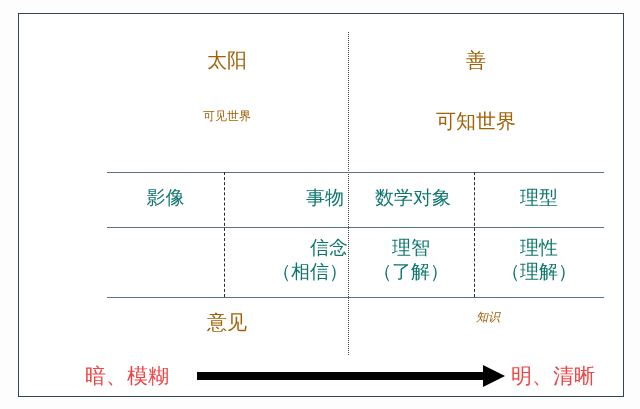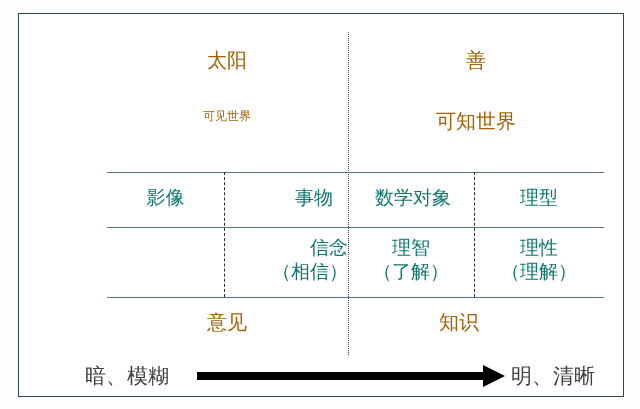--- a/index.html
+++ b/index.html
@@ -75,40 +75,40 @@
     position: absolute;
     text-align: center;
     color: #0f766e;
     font-size: 19px;
     line-height: 1.25;
     white-space: nowrap;
   }
   
   .r1 { top: 172px; }
   .r1.c1 { left: 88px;  width: 117px; }
-  .r1.c2 { left: 205px; width: 124px; padding-left: 28px; }
+  .r1.c2 { left: 216px; width: 124px; padding-left: 28px; }
   .r1.c3 { left: 331px; width: 126px; }
   .r1.c4 { left: 455px; width: 130px; }
   
   .r2 { top: 222px; }
   .r2.c1 { left: 88px;  width: 117px; }
   .r2.c2 { left: 205px; width: 124px; text-align: right; }
   .r2.c3 { left: 329px; width: 126px; }
   .r2.c4 { left: 455px; width: 130px; }
   .cell .l2 { display: block; }
 
   .foot-opinion   { left: 88px;  top: 296px; width: 240px; font-size: 20px; }
-  .foot-knowledge { left: 315px; top: 296px; width: 250px; font-size: 20px; }
+  .foot-knowledge { left: 344px; top: 296px; width: 250px; font-size: 12px; font-style: italic; }
 
   
   .arrow-label {
     position: absolute;
     top: 348px;
     font-size: 21px;
-    color: #404040;
+    color: #ef4444;
     white-space: nowrap;
   }
   .arrow-label.left  { left: 66px; }
   .arrow-label.right { left: 492px; }
 
   .arrow-shaft {
     position: absolute;
     left: 178px;
     top: 358px;
     width: 288px;

